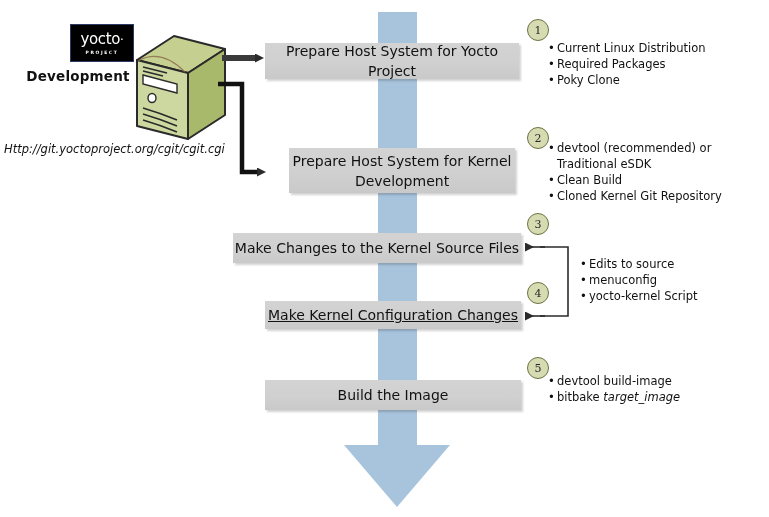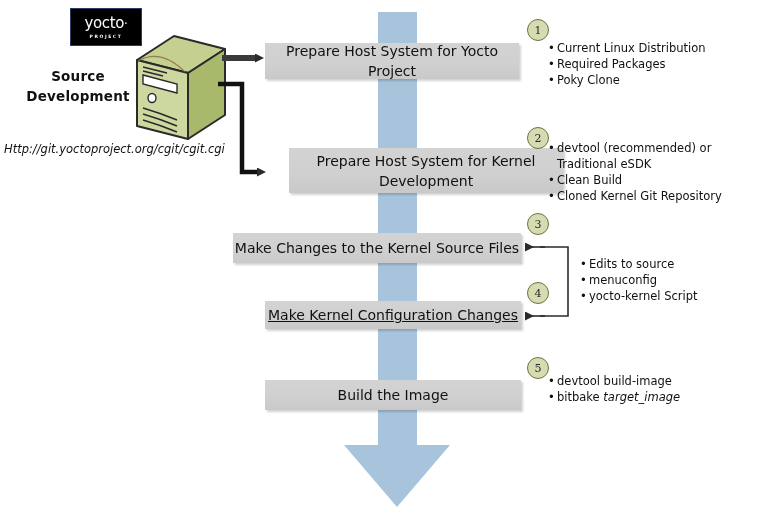--- a/index.html
+++ b/index.html
@@ -14,22 +14,22 @@
     position: relative;
     width: 769px;
     height: 517px;
     background: #ffffff;
     overflow: hidden;
   }
   .abs { position: absolute; }
 
   
   #yocto-logo {
-    left: 70px; top: 8px;
-    width: 72px; height: 38px;
+    left: 70px; top: 24px;
+    width: 64px; height: 38px;
     background: #000000;
     border: 1.5px solid #2b3b66;
     display: flex;
     flex-direction: column;
     align-items: center;
     justify-content: center;
     box-sizing: border-box;
   }
   #yocto-logo .word {
     color: #ffffff;
@@ -93,21 +93,21 @@
     align-items: center;
     justify-content: center;
     text-align: center;
     font-size: 14px;
     color: #111111;
     box-sizing: border-box;
     line-height: 20px;
   }
 
   #box-1 { left: 265px; top: 43px;  width: 254px; height: 36px; }
-  #box-2 { left: 289px; top: 148px; width: 274px; height: 45px; }
+  #box-2 { left: 289px; top: 148px; width: 226px; height: 45px; }
   #box-3 { left: 233px; top: 233px; width: 288px; height: 30px; }
   #box-4 { left: 265px; top: 301px; width: 256px; height: 28px; text-decoration: underline; }
   #box-5 { left: 265px; top: 380px; width: 256px; height: 30px; }
 
   
   .badge {
     width: 22px; height: 22px;
     border-radius: 50%;
     background: #d7dbb2;
     border: 1.3px solid #6d7342;
@@ -162,21 +162,20 @@
 
   <div class="abs" id="blue-arrow-shaft"></div>
   <div class="abs" id="blue-arrow-head"></div>
 
   <div class="abs" id="yocto-logo">
     <div class="word"><span>yocto</span><span class="dot">·</span></div>
     <div class="sub">PROJECT</div>
   </div>
 
   <div class="abs" id="source-label">
-    <div>Source</div>
     <div>Development</div>
   </div>
 
   <div class="abs" id="repo-url">Http://git.yoctoproject.org/cgit/cgit.cgi</div>
 
   <svg class="abs" id="server" viewBox="0 0 96 108">
 
     <polygon points="4,26 41,2 92,15 55,39" fill="#c5d090" stroke="#2a2a2a" stroke-width="2" stroke-linejoin="round"></polygon>
 
     <polygon points="4,26 55,39 55,105 4,92" fill="#cdd8a0" stroke="#2a2a2a" stroke-width="2" stroke-linejoin="round"></polygon>

